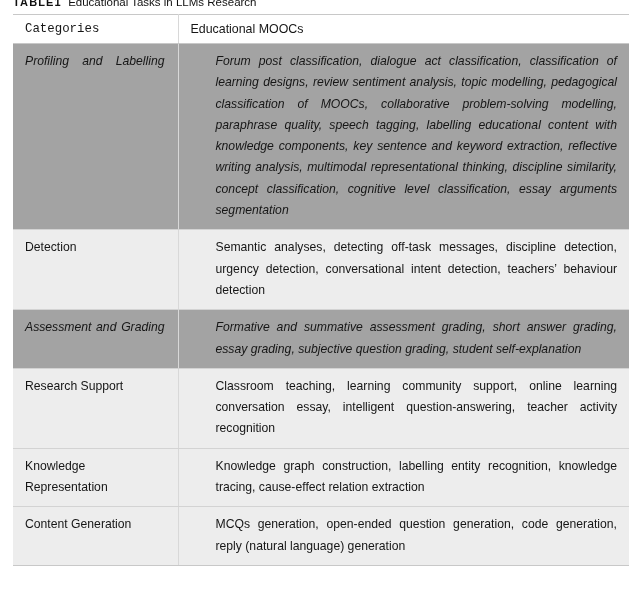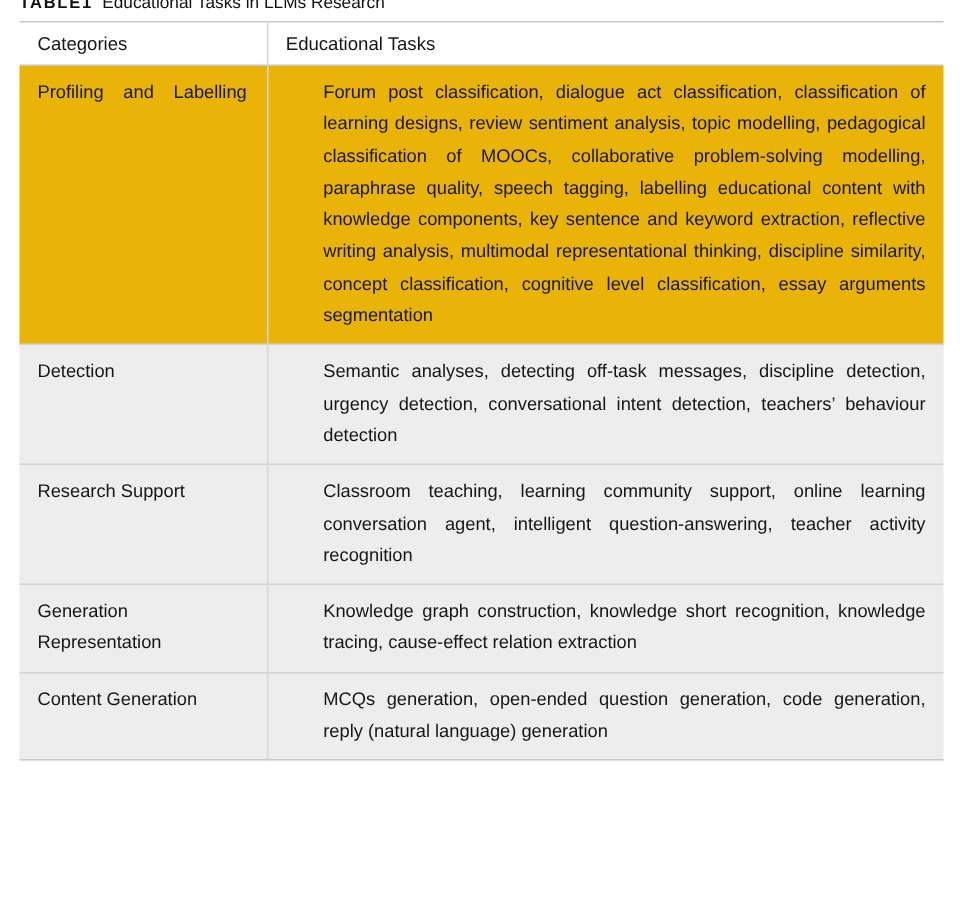--- a/index.html
+++ b/index.html
@@ -74,21 +74,21 @@
     border-bottom: 1px solid #c8c8c8;
     font-weight: 400;
     font-size: 12.4px;
     line-height: 16px;
     text-align: left;
     vertical-align: middle;
     padding: 6px 11px 6px 12px;
     color: #161616;
     height: 27px;
   }
-  thead th.h-cat { border-right: 1px solid #d8d8d8; }
+  thead th.h-cat { border-right: 1px solid #d8d8d8; font-family: Liberation Mono, monospace; }
 
   tbody td {
     border-bottom: 1px solid #d3d3d3;
     font-size: 12.2px;
     line-height: 21.3px;
     vertical-align: top;
     padding: 7px 11px 8px 12px;
     color: #161616;
   }
   tbody td.cat {
@@ -110,21 +110,22 @@
     padding-right: 12px;
     padding-left: 37px;
   }
   tbody td.task.lastline-left {
     text-align-last: left;
   }
   tbody tr.shaded td {
     background: #ededed;
   }
   tbody tr.plain td {
-    background: #eab308;
+    background: #a3a3a3;
+    font-style: italic;
   }
   tbody tr:last-child td {
     border-bottom: 1px solid #c8c8c8;
   }
 </style>
 </head>
 <body>
 
 <div class="caption-clip">
   <div class="caption">
@@ -134,39 +135,43 @@
 
 <div class="table-wrap">
   <table class="t1">
     <colgroup>
       <col class="c-cat">
       <col class="c-task">
     </colgroup>
     <thead>
       <tr>
         <th class="h-cat">Categories</th>
-        <th class="h-task">Educational Tasks</th>
+        <th class="h-task">Educational MOOCs</th>
       </tr>
     </thead>
     <tbody>
       <tr class="plain">
         <td class="cat">Profiling and Labelling</td>
         <td class="task lastline-left">Forum post classification, dialogue act classification, classification of learning designs, review sentiment analysis, topic modelling, pedagogical classification of MOOCs, collaborative problem-solving modelling, paraphrase quality, speech tagging, labelling educational content with knowledge components, key sentence and keyword extraction, reflective writing analysis, multimodal representational thinking, discipline similarity, concept classification, cognitive level classification, essay arguments segmentation</td>
       </tr>
       <tr class="shaded">
         <td class="cat nojust">Detection</td>
         <td class="task lastline-left">Semantic analyses, detecting off-task messages, discipline detection, urgency detection, conversational intent detection, teachers’ behaviour detection</td>
       </tr>
+      <tr class="plain">
+        <td class="cat">Assessment and Grading</td>
+        <td class="task lastline-left">Formative and summative assessment grading, short answer grading, essay grading, subjective question grading, student self-explanation</td>
+      </tr>
       <tr class="shaded">
         <td class="cat nojust">Research Support</td>
-        <td class="task lastline-left">Classroom teaching, learning community support, online learning conversation agent, intelligent question-answering, teacher activity recognition</td>
+        <td class="task lastline-left">Classroom teaching, learning community support, online learning conversation essay, intelligent question-answering, teacher activity recognition</td>
       </tr>
       <tr class="shaded">
-        <td class="cat">Generation Representation</td>
-        <td class="task lastline-left">Knowledge graph construction, knowledge short recognition, knowledge tracing, cause-effect relation extraction</td>
+        <td class="cat">Knowledge Representation</td>
+        <td class="task lastline-left">Knowledge graph construction, labelling entity recognition, knowledge tracing, cause-effect relation extraction</td>
       </tr>
       <tr class="shaded">
         <td class="cat nojust">Content Generation</td>
         <td class="task lastline-left">MCQs generation, open-ended question generation, code generation, reply (natural language) generation</td>
       </tr>
 
     </tbody>
   </table>
 </div>
 

